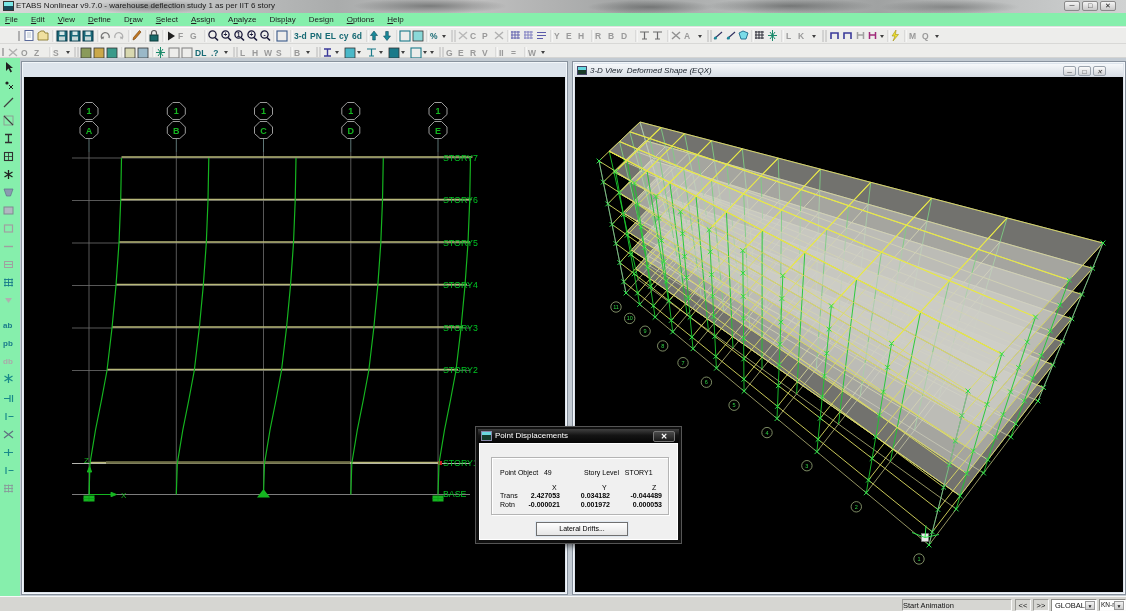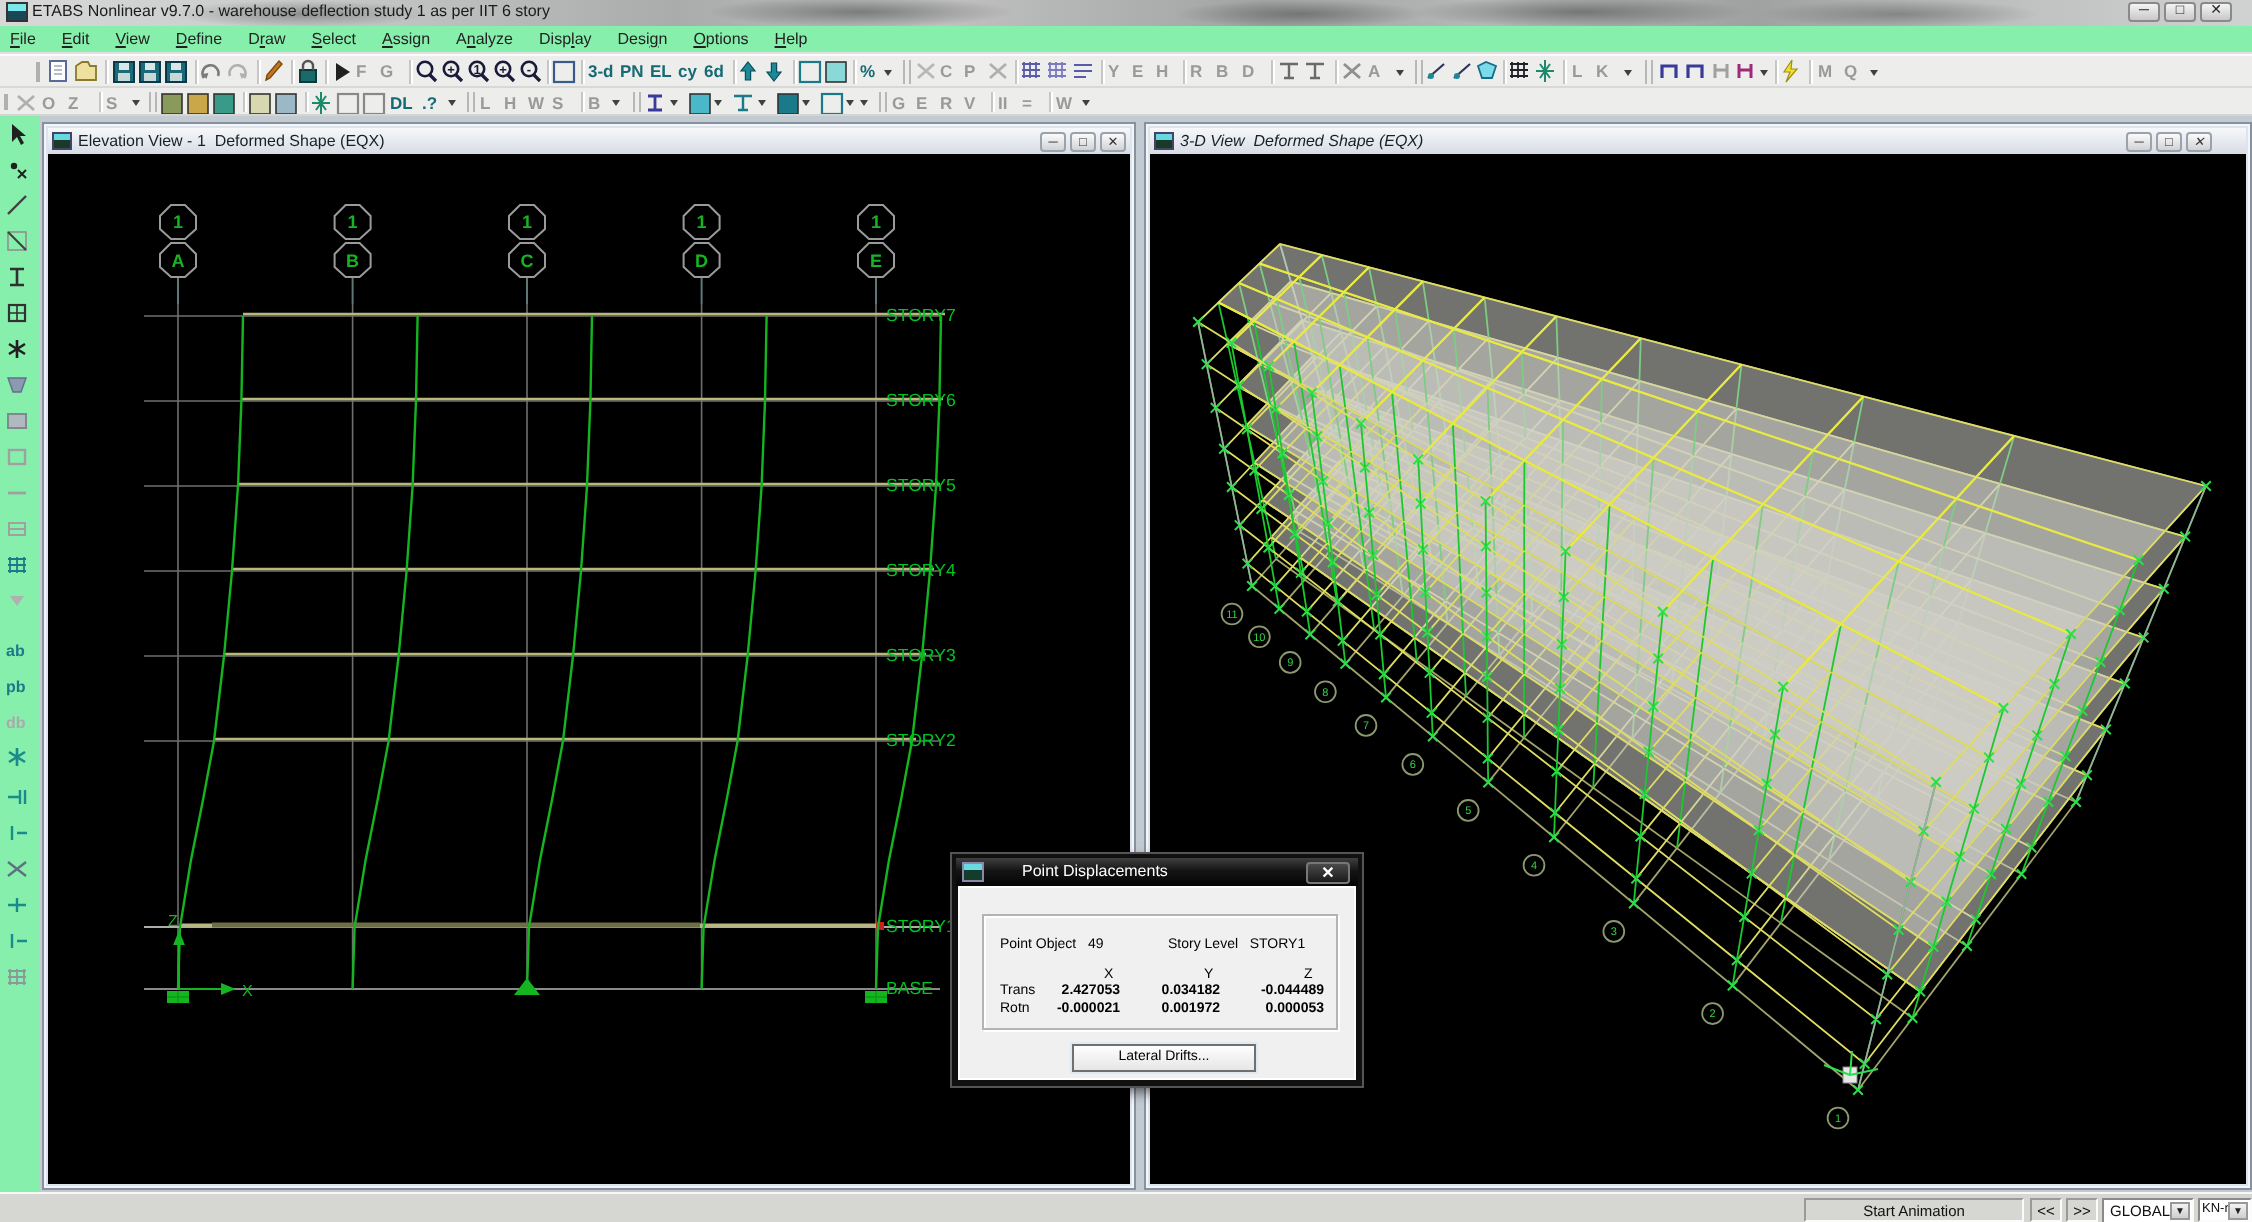--- a/index.html
+++ b/index.html
@@ -23,21 +23,21 @@
 #lefttb { left:0; top:58px; width:40px; height:538px; background:#86efac; border-right:1px solid #d8d8d6; }
 #mdi { left:20px; top:58px; width:1106px; height:538px; background:#c2cad2; }
 .cwin { position:absolute; border:1px solid #88929e; background:#dde4ec; box-shadow:inset 0 0 0 1px #f2f6fa; }
 .ctitle { position:absolute; left:2px; top:2px; right:2px; height:13px; background:linear-gradient(#f6f8fa,#d7dde5); font-size:8px; color:#18202a; }
 .ctitle .t { position:absolute; left:15px; top:2px; white-space:nowrap; }
 .cico { position:absolute; left:2px; top:2px; width:10px; height:9px; background:linear-gradient(#66d8e0 40%,#1a3a28 40%); border:0.5px solid #446; }
 .cbtn { position:absolute; top:1.5px; width:13px; height:10px; background:linear-gradient(#fbfbfb,#d0d2d6); border:1px solid #9aa2ac; border-radius:2px; font-size:6.5px; line-height:9px; text-align:center; color:#333; }
 .client { position:absolute; left:2px; top:15px; right:2px; bottom:2px; background:#000; }
 #dlg { left:476px; top:427px; width:205px; height:116px; background:#f0f0f0; border:3px solid #101010; box-shadow:0 0 0 1px #555, 2px 3px 6px rgba(0,0,0,0.6); z-index:50; }
 #dlgtitle { position:absolute; left:-1px; top:-1px; right:-1px; height:14px; background:linear-gradient(#404040,#141414 45%,#050505); }
-#dlgtitle .t { position:absolute; left:17px; top:2px; font-size:8px; color:#fff;margin-left:16px; }
+#dlgtitle .t { position:absolute; left:17px; top:2px; font-size:8px; color:#fff; }
 #dlgico { position:absolute; left:3px; top:2px; width:11px; height:10px; background:linear-gradient(#6ad8e0 40%,#143c2c 40%); border:0.5px solid #88a; }
 #dlgx { position:absolute; right:4px; top:1.5px; width:22px; height:11px; border:1px solid #777; border-radius:2px; background:linear-gradient(#4a4a4a,#1a1a1a); color:#fff; font-size:8px; line-height:10px; text-align:center; font-weight:bold; }
 #dlgbody { position:absolute; left:0; top:13px; right:0; bottom:0; background:#f0f0f0; border:1px solid #fff; }
 #dlggrp { position:absolute; left:11px; top:13px; width:178px; height:58px; border:1px solid #b4b4b4; box-shadow:inset 1px 1px 0 #fff, 1px 1px 0 #fff; }
 .dt { position:absolute; font-size:7px; color:#000; white-space:pre; }
 .db { position:absolute; font-size:7px; font-weight:bold; color:#000; white-space:pre; text-align:right; }
 #dlgbtn { position:absolute; left:56px; top:78px; width:92px; height:14px; background:linear-gradient(#fefefe,#e6e6e6); border:1px solid #707070; box-shadow:0 0 0 1px #e0e8f0; font-size:7px; text-align:center; line-height:12px; color:#000; }
 #statusbar { left:0; top:596px; width:1126px; height:15px; background:#d6d6d2; border-top:1px solid #f8f8f8; font-size:7.5px; color:#111; }
 .spanel { position:absolute; top:1.5px; height:12px; border:1px solid; border-color:#9a9a96 #fbfbfb #fbfbfb #9a9a96; }
 .combo { position:absolute; top:1.5px; height:12px; background:#fff; border:1px solid; border-color:#8a8a86 #fbfbfb #fbfbfb #8a8a86; font-size:7.5px; }
@@ -280,27 +280,20 @@
         <path d="M8.5 356l0 5z" fill="#1a8a8a"></path>
         <path d="M4 373l9 7M13 373l-9 7" stroke="#607080" stroke-width="1.2"></path>
         <path d="M4 394.5h9M8.5 391v7" stroke="#1a8a8a" stroke-width="1.2"></path>
         <path d="M6 409v7M8.5 412.5h5" stroke="#1a8a8a" stroke-width="1.2"></path>
         <path d="M8.5 410l0 5z" fill="#1a8a8a"></path>
         <path d="M4 427.5h9M4 430.5h9M4 433.5h9M5 426.5v8M8.5 426.5v8M12 426.5v8" stroke="#889a9a" stroke-width="0.9"></path>
       </svg></div>
   <div id="mdi" class="abs"></div>
 
   <div class="cwin abs" style="left:21px; top:61px; width:547px; height:534px;">
-    <div class="ctitle">
-        <div class="cico"></div>
-        <div class="t">Elevation View - 1&nbsp;&nbsp;Deformed Shape (EQX)</div>
-      <div class="cbtn" style="right:32px">─</div>
-        <div class="cbtn" style="right:17px">□</div>
-        <div class="cbtn" style="right:2px">✕</div>
-    </div>
     <div class="client"></div>
   </div>
   <div class="cwin abs" style="left:572px; top:61px; width:554px; height:534px;font-style:italic;">
     <div class="ctitle">
         <div class="cico"></div>
         <div class="t">3-D View&nbsp;&nbsp;Deformed Shape (EQX)</div>
       <div class="cbtn" style="right:47px">─</div>
         <div class="cbtn" style="right:32px">□</div>
         <div class="cbtn" style="right:17px">✕</div>
     </div>
@@ -474,18 +467,18 @@
       <div id="dlgbtn">Lateral Drifts...</div>
     </div>
     <div id="dlgtitle">
         <div id="dlgico"></div>
         <div class="t">Point Displacements</div>
         <div id="dlgx">✕</div>
       </div>
   </div>
 
   <div id="statusbar" class="abs">
-    <div class="spanel" style="left:902px; width:110px; text-align:center; padding-top:1px;">Start Animation</div>
+    <div class="spanel" style="left:902px; width:110px; padding-top:1px;">Start Animation</div>
     <div class="spanel" style="left:1015px; width:16px; text-align:center; padding-top:1px;">&lt;&lt;</div>
     <div class="spanel" style="left:1033px; width:16px; text-align:center; padding-top:1px;">&gt;&gt;</div>
     <div class="combo" style="left:1051px; width:46px; padding:1px 0 16px 3px;">GLOBAL<div class="cdrop">▼</div></div>
     <div class="combo" style="left:1099px; width:27px; padding:1.5px 0 0 1px; font-size:6.5px;">KN-mm<div class="cdrop">▼</div></div>
   </div>
 </div>
 </body></html>

